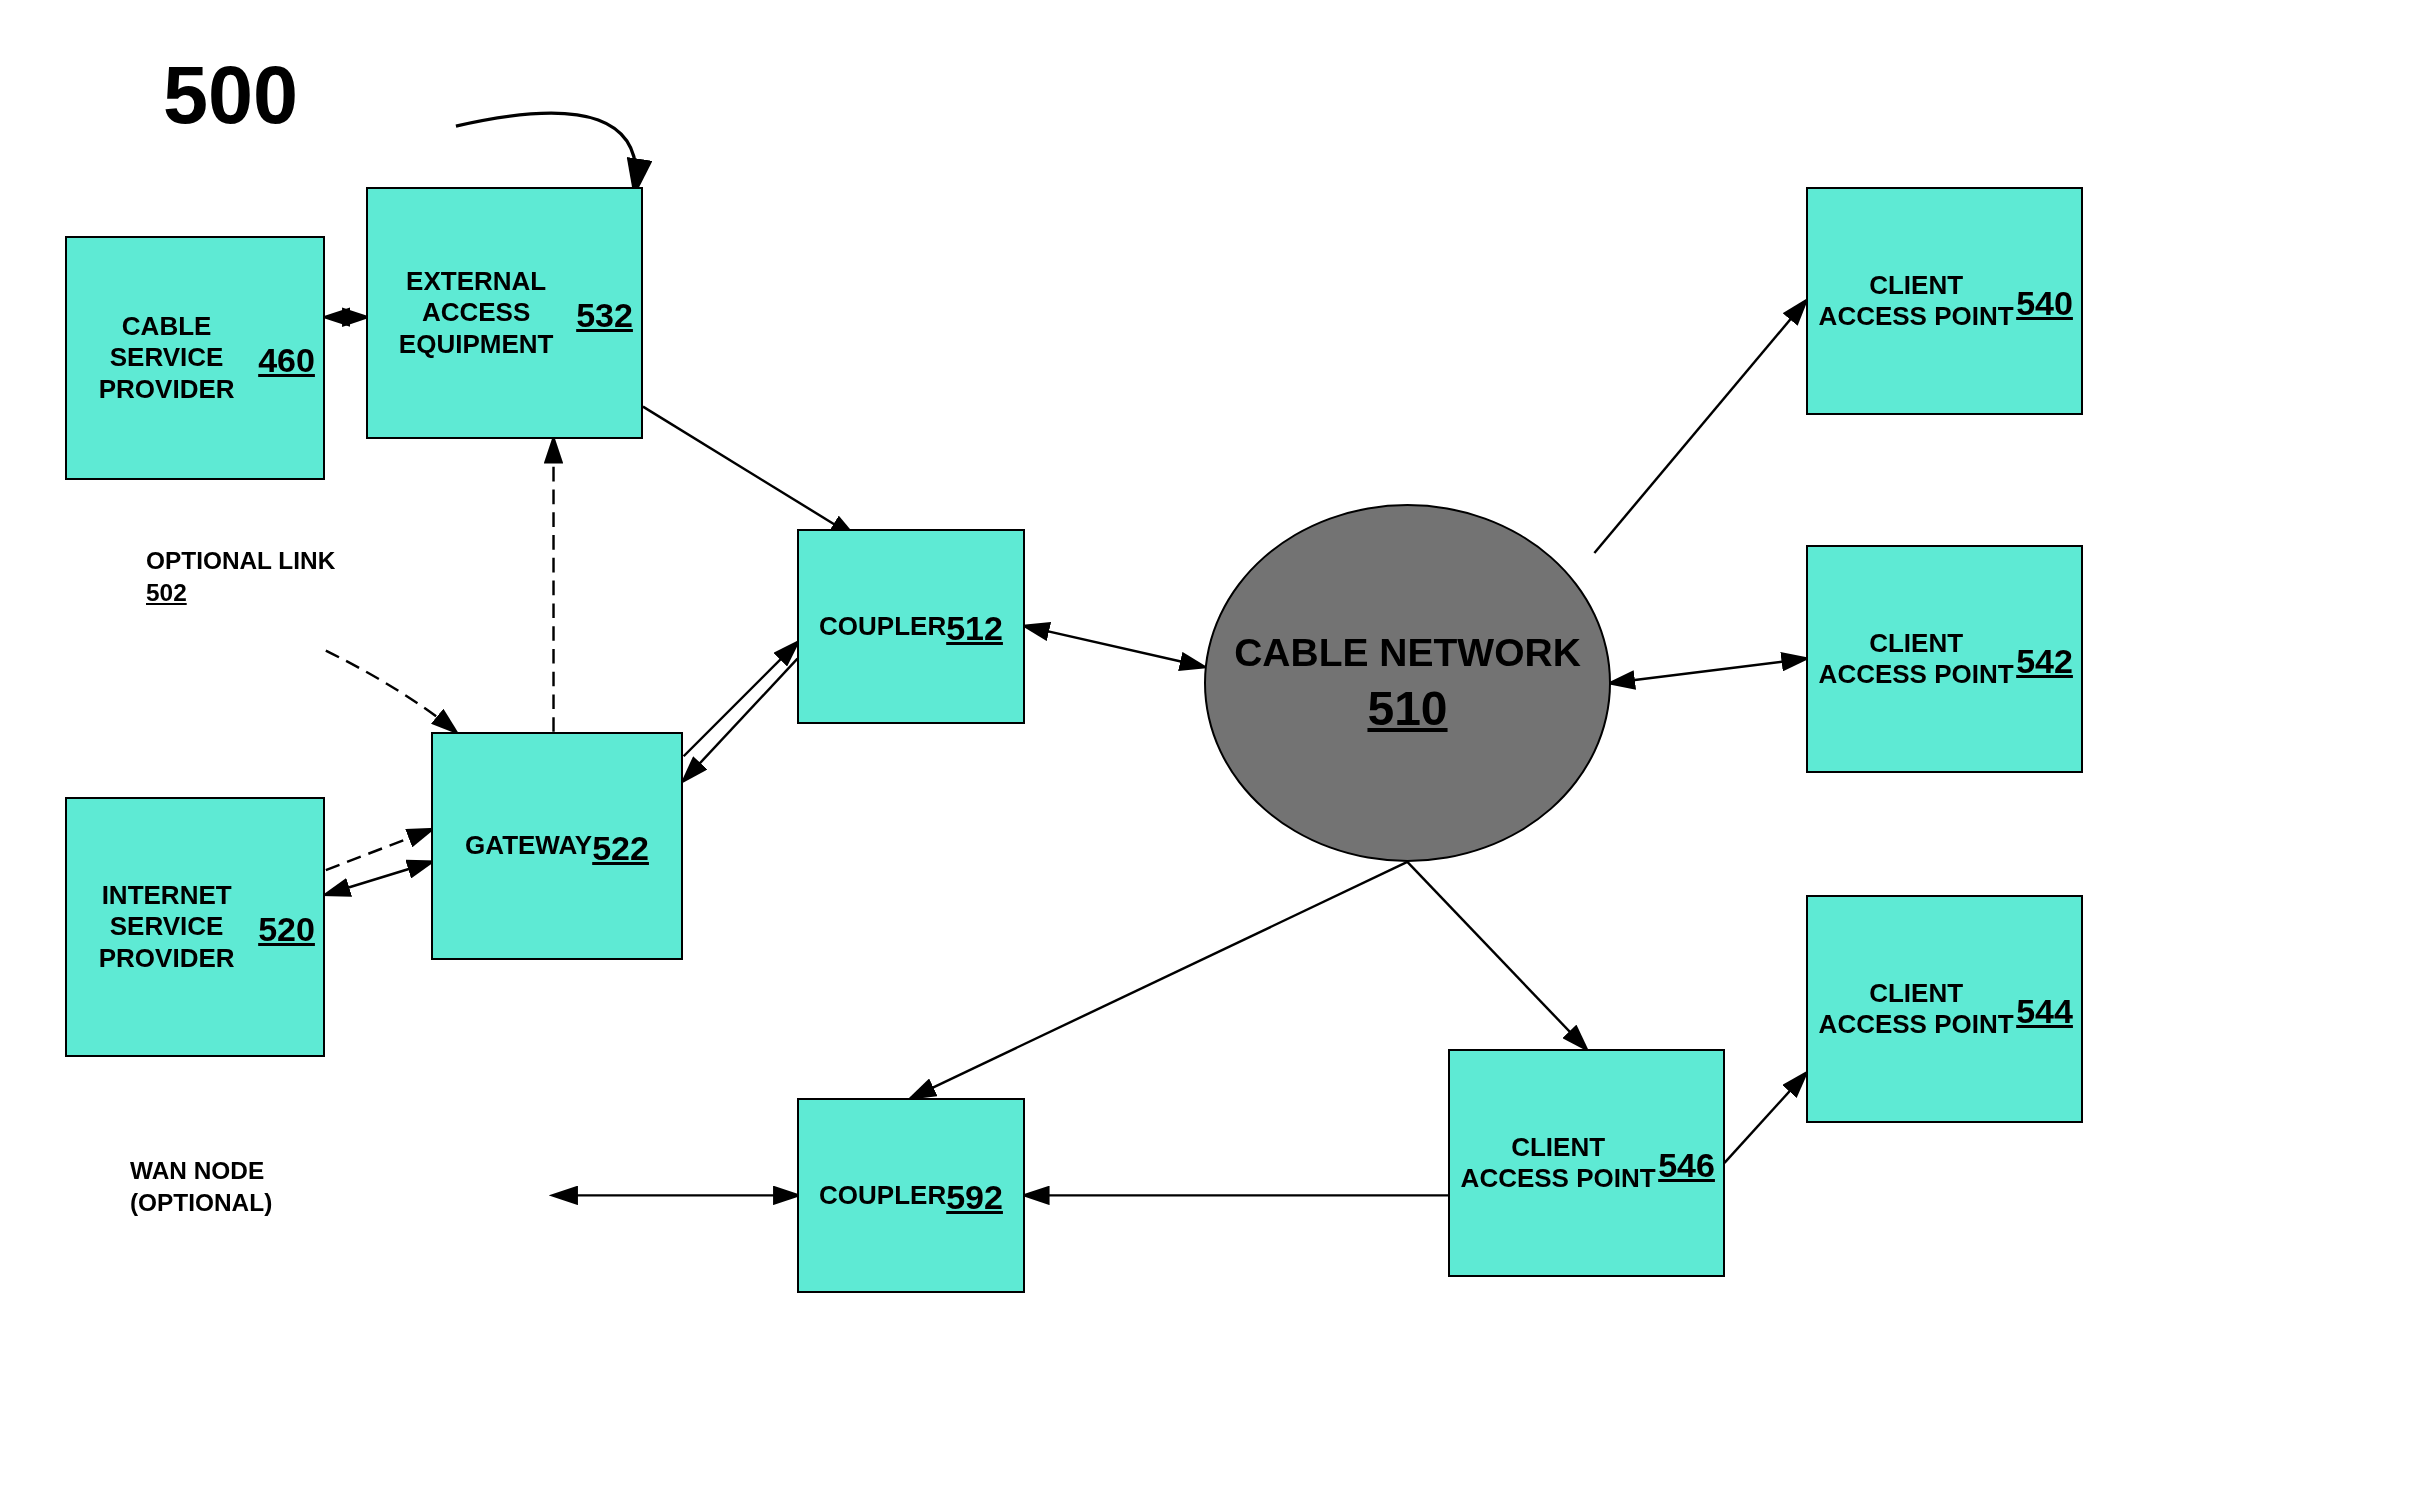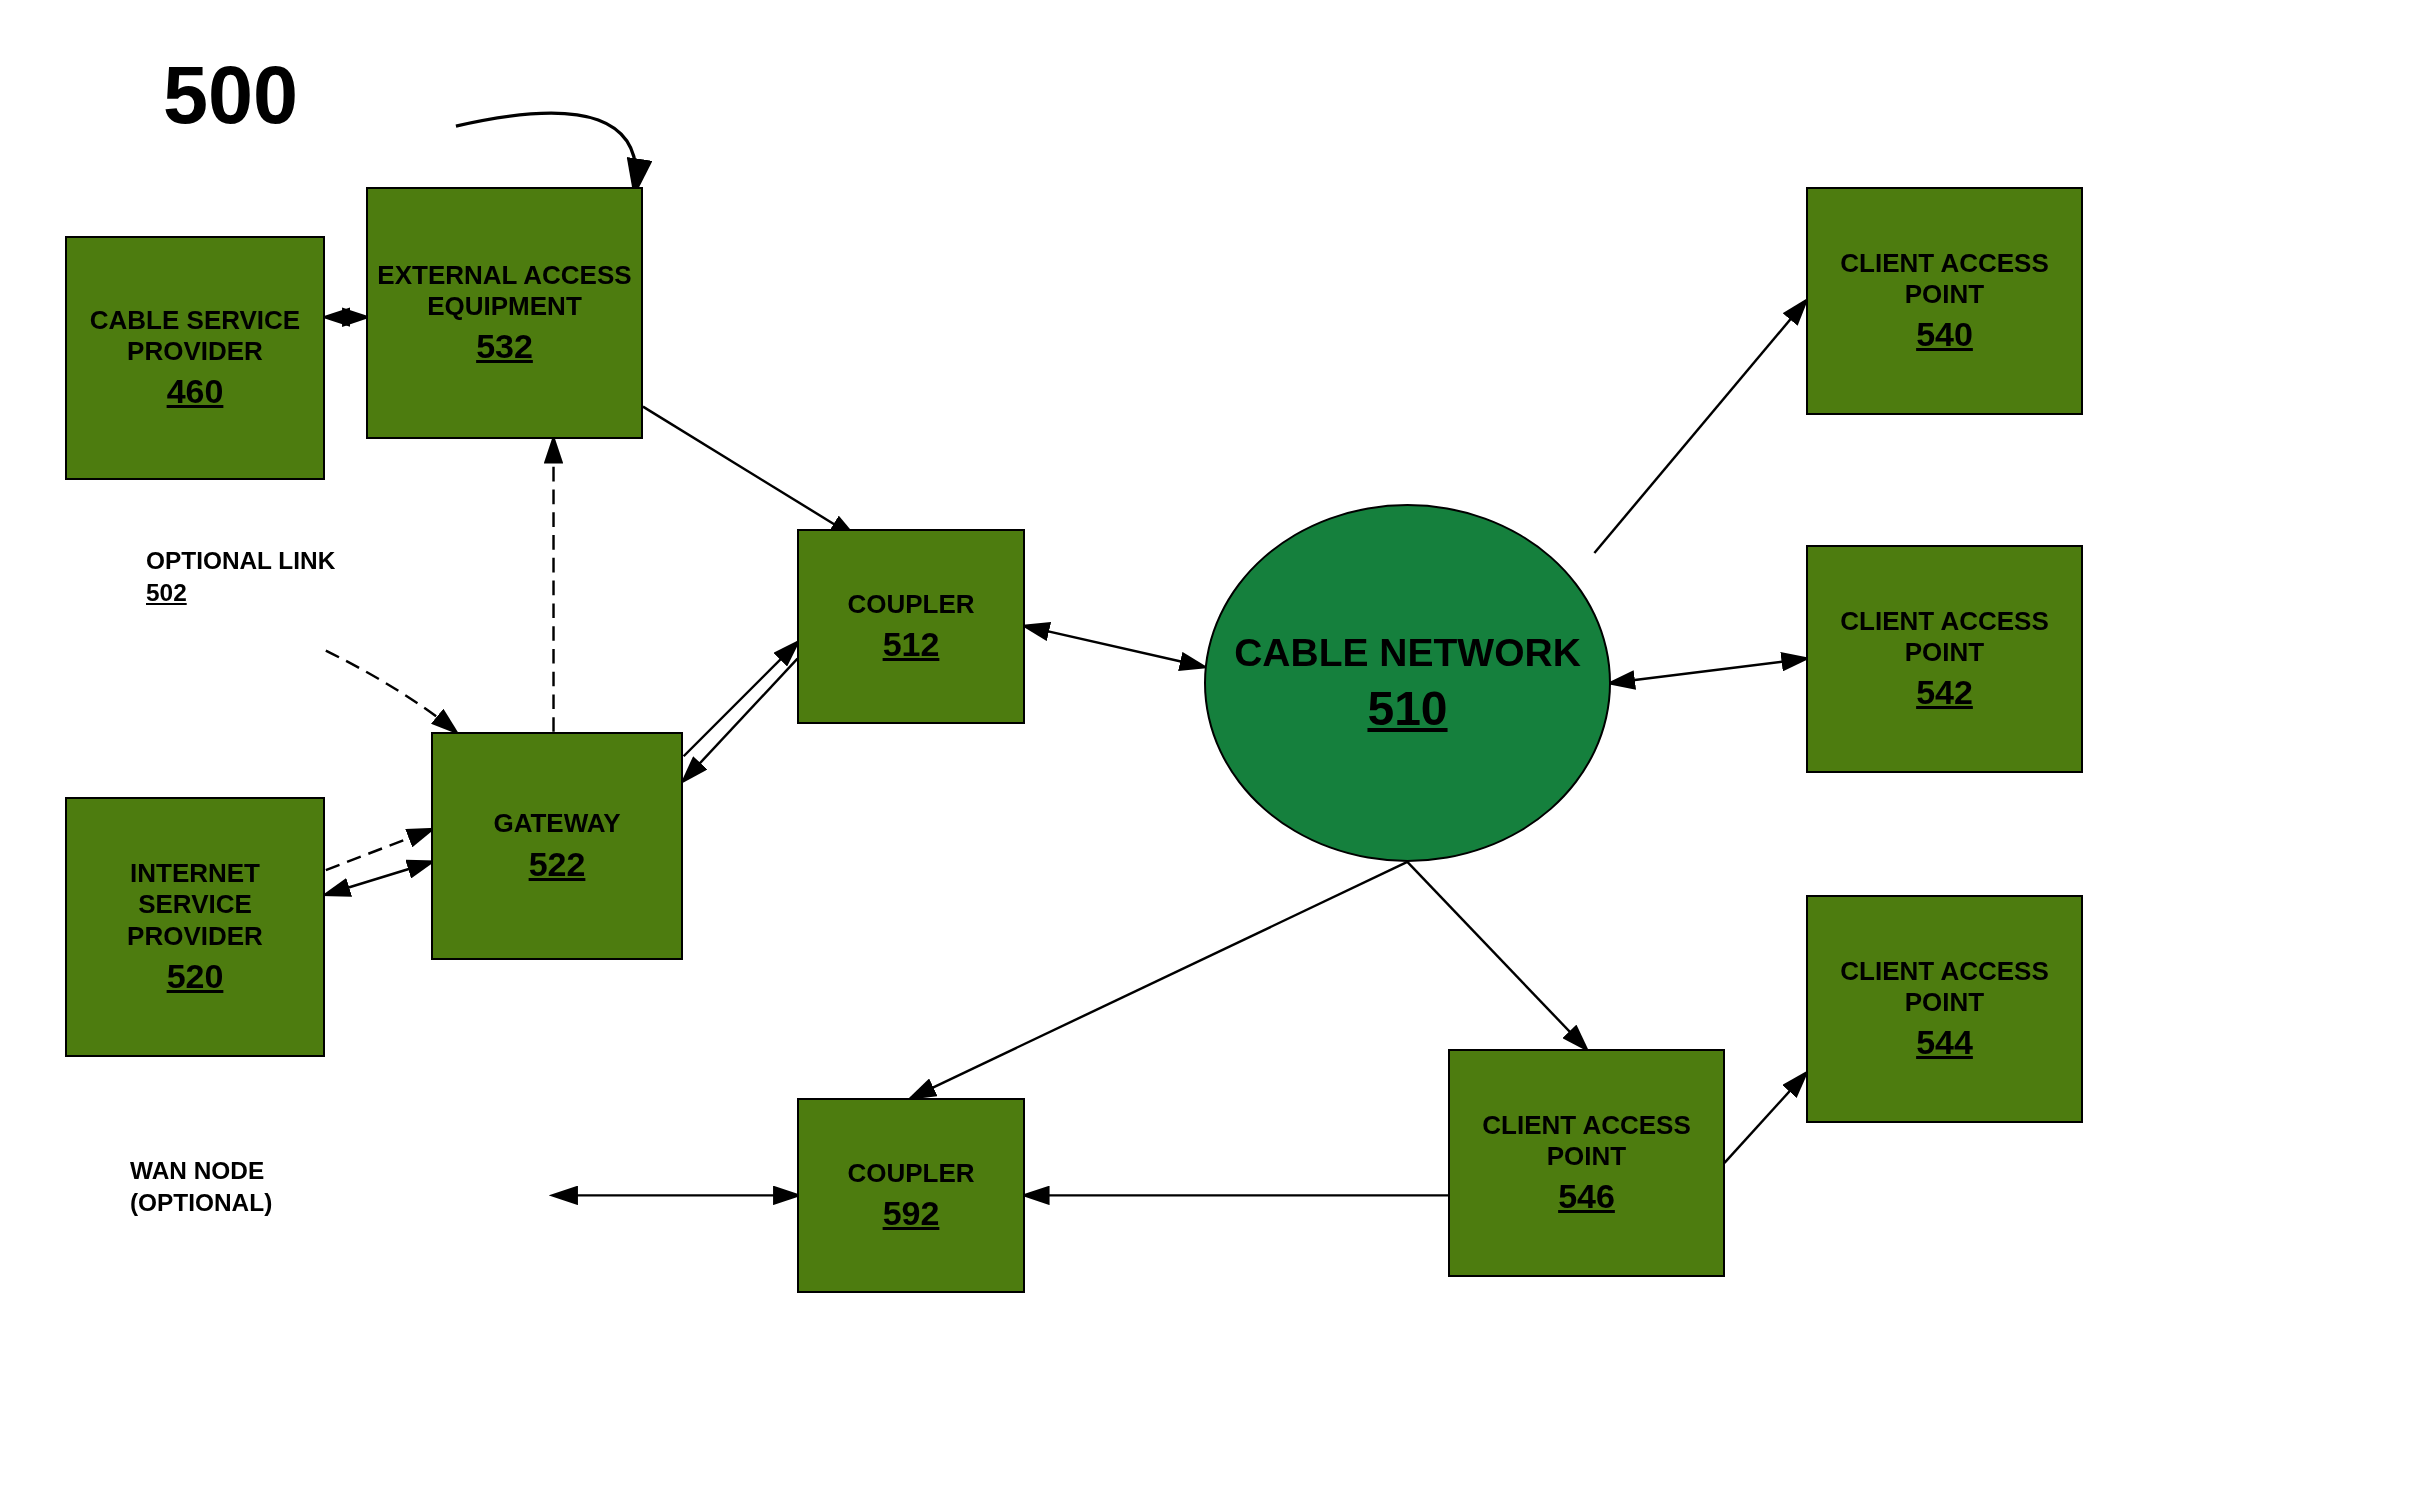--- a/index.html
+++ b/index.html
@@ -14,44 +14,44 @@
     .diagram-container {
       position: absolute;
       top: 0; left: 0;
       width: 2426px;
       height: 1506px;
       padding-left: 28px;
     }
     .node-box {
       position: absolute;
       border: 2.4px solid #000;
-      background: #4d7c0f;
+      background: #5eead4;
       text-align: center;
       display: flex;
-      flex-direction: column;
+      flex-direction: row;
       align-items: center;
       justify-content: center;
       padding: 8.1px;
     }
     .node-label {
       font-size: 26px;
       font-weight: bold;
       line-height: 1.2;
       text-transform: uppercase;
     }
     .node-number {
       font-size: 34px;
       font-weight: bold;
       text-decoration: underline;
       margin-top: 4.9px;
     }
     .cable-network-oval {
       position: absolute;
       border: 2.4px solid #000;
-      background: #15803d;
+      background: #737373;
       border-radius: 50%;
       display: flex;
       flex-direction: column;
       align-items: center;
       justify-content: center;
       text-align: center;
     }
     .cable-network-oval .node-label {
       font-size: 39px;
     }

